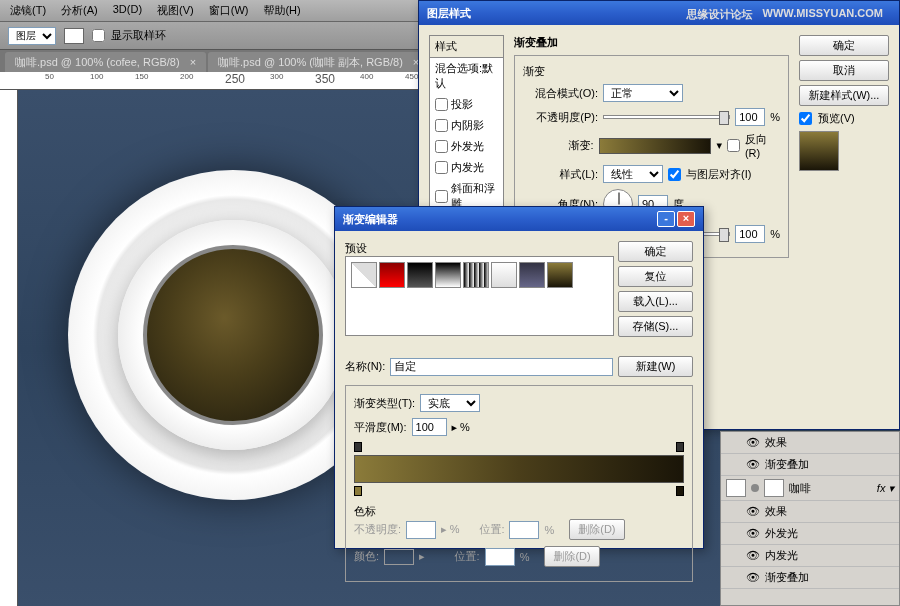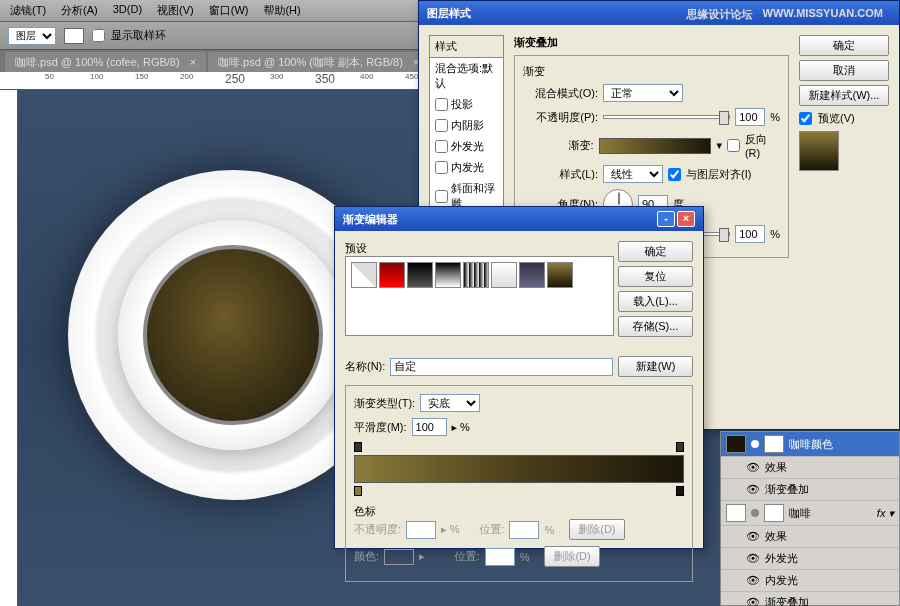--- a/index.html
+++ b/index.html
@@ -246,26 +246,20 @@
           <div class="stop" style="right:0;background:#1A1508"></div>
         </div>
       <div style="margin-top:8px">色标</div>
       <div class="row" style="color:#999"><span>不透明度:</span><input type="text" style="width: 30px;" disabled=""><span>▸ %</span><span style="margin-left:15px">位置:</span><input type="text" style="width: 30px;" disabled="">%<span class="btn" style="min-width:50px;margin:0 0 0 10px;color:#999">删除(D)</span></div>
       <div class="row" style="color:#999"><span>颜色:</span><div style="width:30px;height:16px;border:1px solid #999"></div><span>▸</span><span style="margin-left:25px">位置:</span><input type="text" style="width: 30px;" disabled="">%<span class="btn" style="min-width:50px;margin:0 0 0 10px;color:#999">删除(D)</span></div>
     </div>
   </div>
 </div>
 
 <div class="layers-panel">
-  <div class="layer-row sel">
-    <div class="layer-thumb" style="background:#1A1508"></div>
-    <span style="width:8px;height:8px;border-radius:50%;background:#FFF;display:inline-block"></span>
-    <div class="layer-thumb"></div>
-    <span>咖啡颜色</span>
-  </div>
   <div class="layer-row fx">
       <span>👁</span> 
       <span>效果</span>
     </div>
   <div class="layer-row fx">
       <span>👁</span> 
       <span>渐变叠加</span>
     </div>
   <div class="layer-row">
     <div class="layer-thumb"></div>

